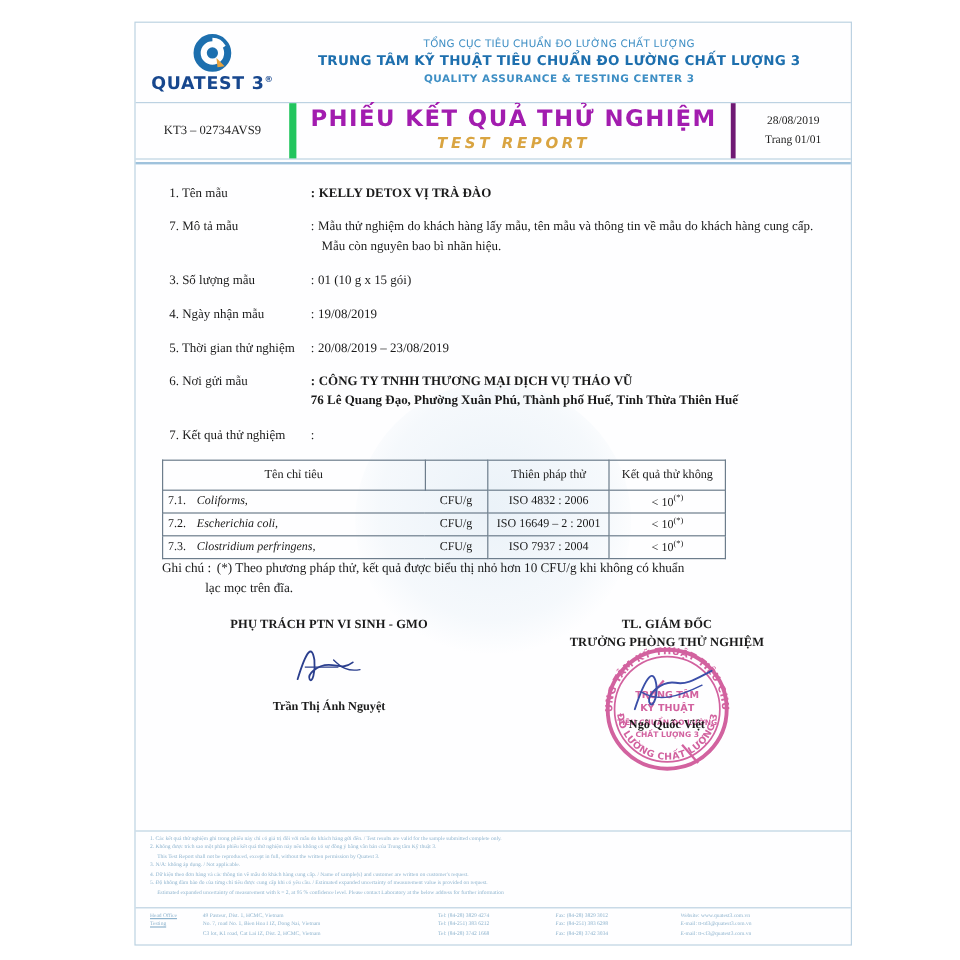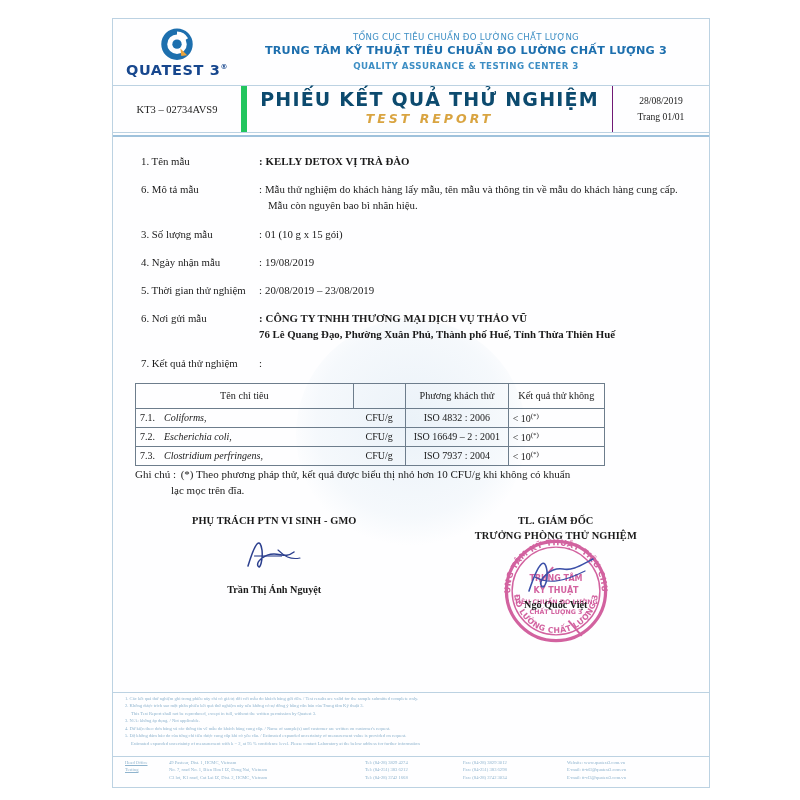--- a/index.html
+++ b/index.html
@@ -123,37 +123,37 @@
   }
   .tr-mid {
     flex: 1 1 auto;
     text-align: center;
     padding-top: 3px;
   }
   .tr-title {
     font-family: "DejaVu Sans", sans-serif;
     font-weight: bold;
     font-size: 19px;
-    color: #0c4a6e;
+    color: #a21caf;
     letter-spacing: 1.2px;
     line-height: 1.15;
   }
   .tr-sub {
     font-family: "DejaVu Sans", sans-serif;
     font-weight: bold;
     font-style: italic;
     font-size: 12.5px;
     color: #d9a441;
     letter-spacing: 3px;
     line-height: 1.3;
   }
   .tr-date {
     width: 96px;
     flex: 0 0 96px;
-    border-left: 1px solid #701a75;
+    border-left: 4px solid #701a75;
     display: flex;
     flex-direction: column;
     align-items: center;
     justify-content: center;
     font-size: 9.6px;
     color: #222;
     line-height: 1.65;
   }
 
   .rule-thick {
@@ -210,21 +210,21 @@
   table.res th {
     font-weight: normal;
     text-align: center;
     height: 20px;
     font-size: 10.2px;
     margin-top: 20px;
   }
   .c-name  { width: 252px; text-align: left; }
   .c-unit  { width: 48px; text-align: center; border-left: 0 !important; }
   .c-meth  { width: 110px; text-align: center; }
-  .c-res   { width: 104px; text-align: left; }
+  .c-res   { width: 104px; text-align: center; }
   td.c-name { border-right: 0 !important; }
   td.row-name { font-style: italic; }
   td.row-name .num { font-style: normal; display: inline-block; width: 24px; }
   .res tr td { height: 14px; }
   .sup { font-size: 7px; vertical-align: super; }
 
   .note {
     margin: 1px 0 0 22px;
     width: 470px;
     font-size: 11px;
@@ -354,21 +354,21 @@
   <div class="rule-thick"></div>
 
   <div class="body">
 
     <div class="field">
       <div class="f-label">1. Tên mẫu</div>
       <div class="f-value bold"><span class="colon">:</span><span>KELLY DETOX VỊ TRÀ ĐÀO</span></div>
     </div>
 
     <div class="field">
-      <div class="f-label">6. Mô tả mẫu</div>
+      <div class="f-label">7. Mô tả mẫu</div>
       <div class="f-value">
         <span class="colon">:</span><span>Mẫu thử nghiệm do khách hàng lấy mẫu, tên mẫu và thông tin về mẫu do khách hàng cung cấp.</span>
         <span class="f-indent">Mẫu còn nguyên bao bì nhãn hiệu.</span>
       </div>
     </div>
 
     <div class="field">
       <div class="f-label">3. Số lượng mẫu</div>
       <div class="f-value"><span class="colon">:</span><span>01 (10 g x 15 gói)</span></div>
     </div>
@@ -396,21 +396,21 @@
       <div class="f-value"><span class="colon">:</span><span></span></div>
     </div>
   </div>
 
   <div class="tblwrap">
     <table class="res">
       <thead>
         <tr>
           <th class="c-name">Tên chỉ tiêu</th>
           <th class="c-unit"></th>
-          <th class="c-meth">Phương khách thử</th>
+          <th class="c-meth">Thiên pháp thử</th>
           <th class="c-res">Kết quả thử không</th>
         </tr>
       </thead>
       <tbody>
         <tr>
           <td class="c-name row-name"><span class="num">7.1.</span><span>Coliforms,</span></td>
           <td class="c-unit">CFU/g</td>
           <td class="c-meth">ISO 4832 : 2006</td>
           <td class="c-res"><span>&lt; 10</span><span class="sup">(*)</span></td>
         </tr>

